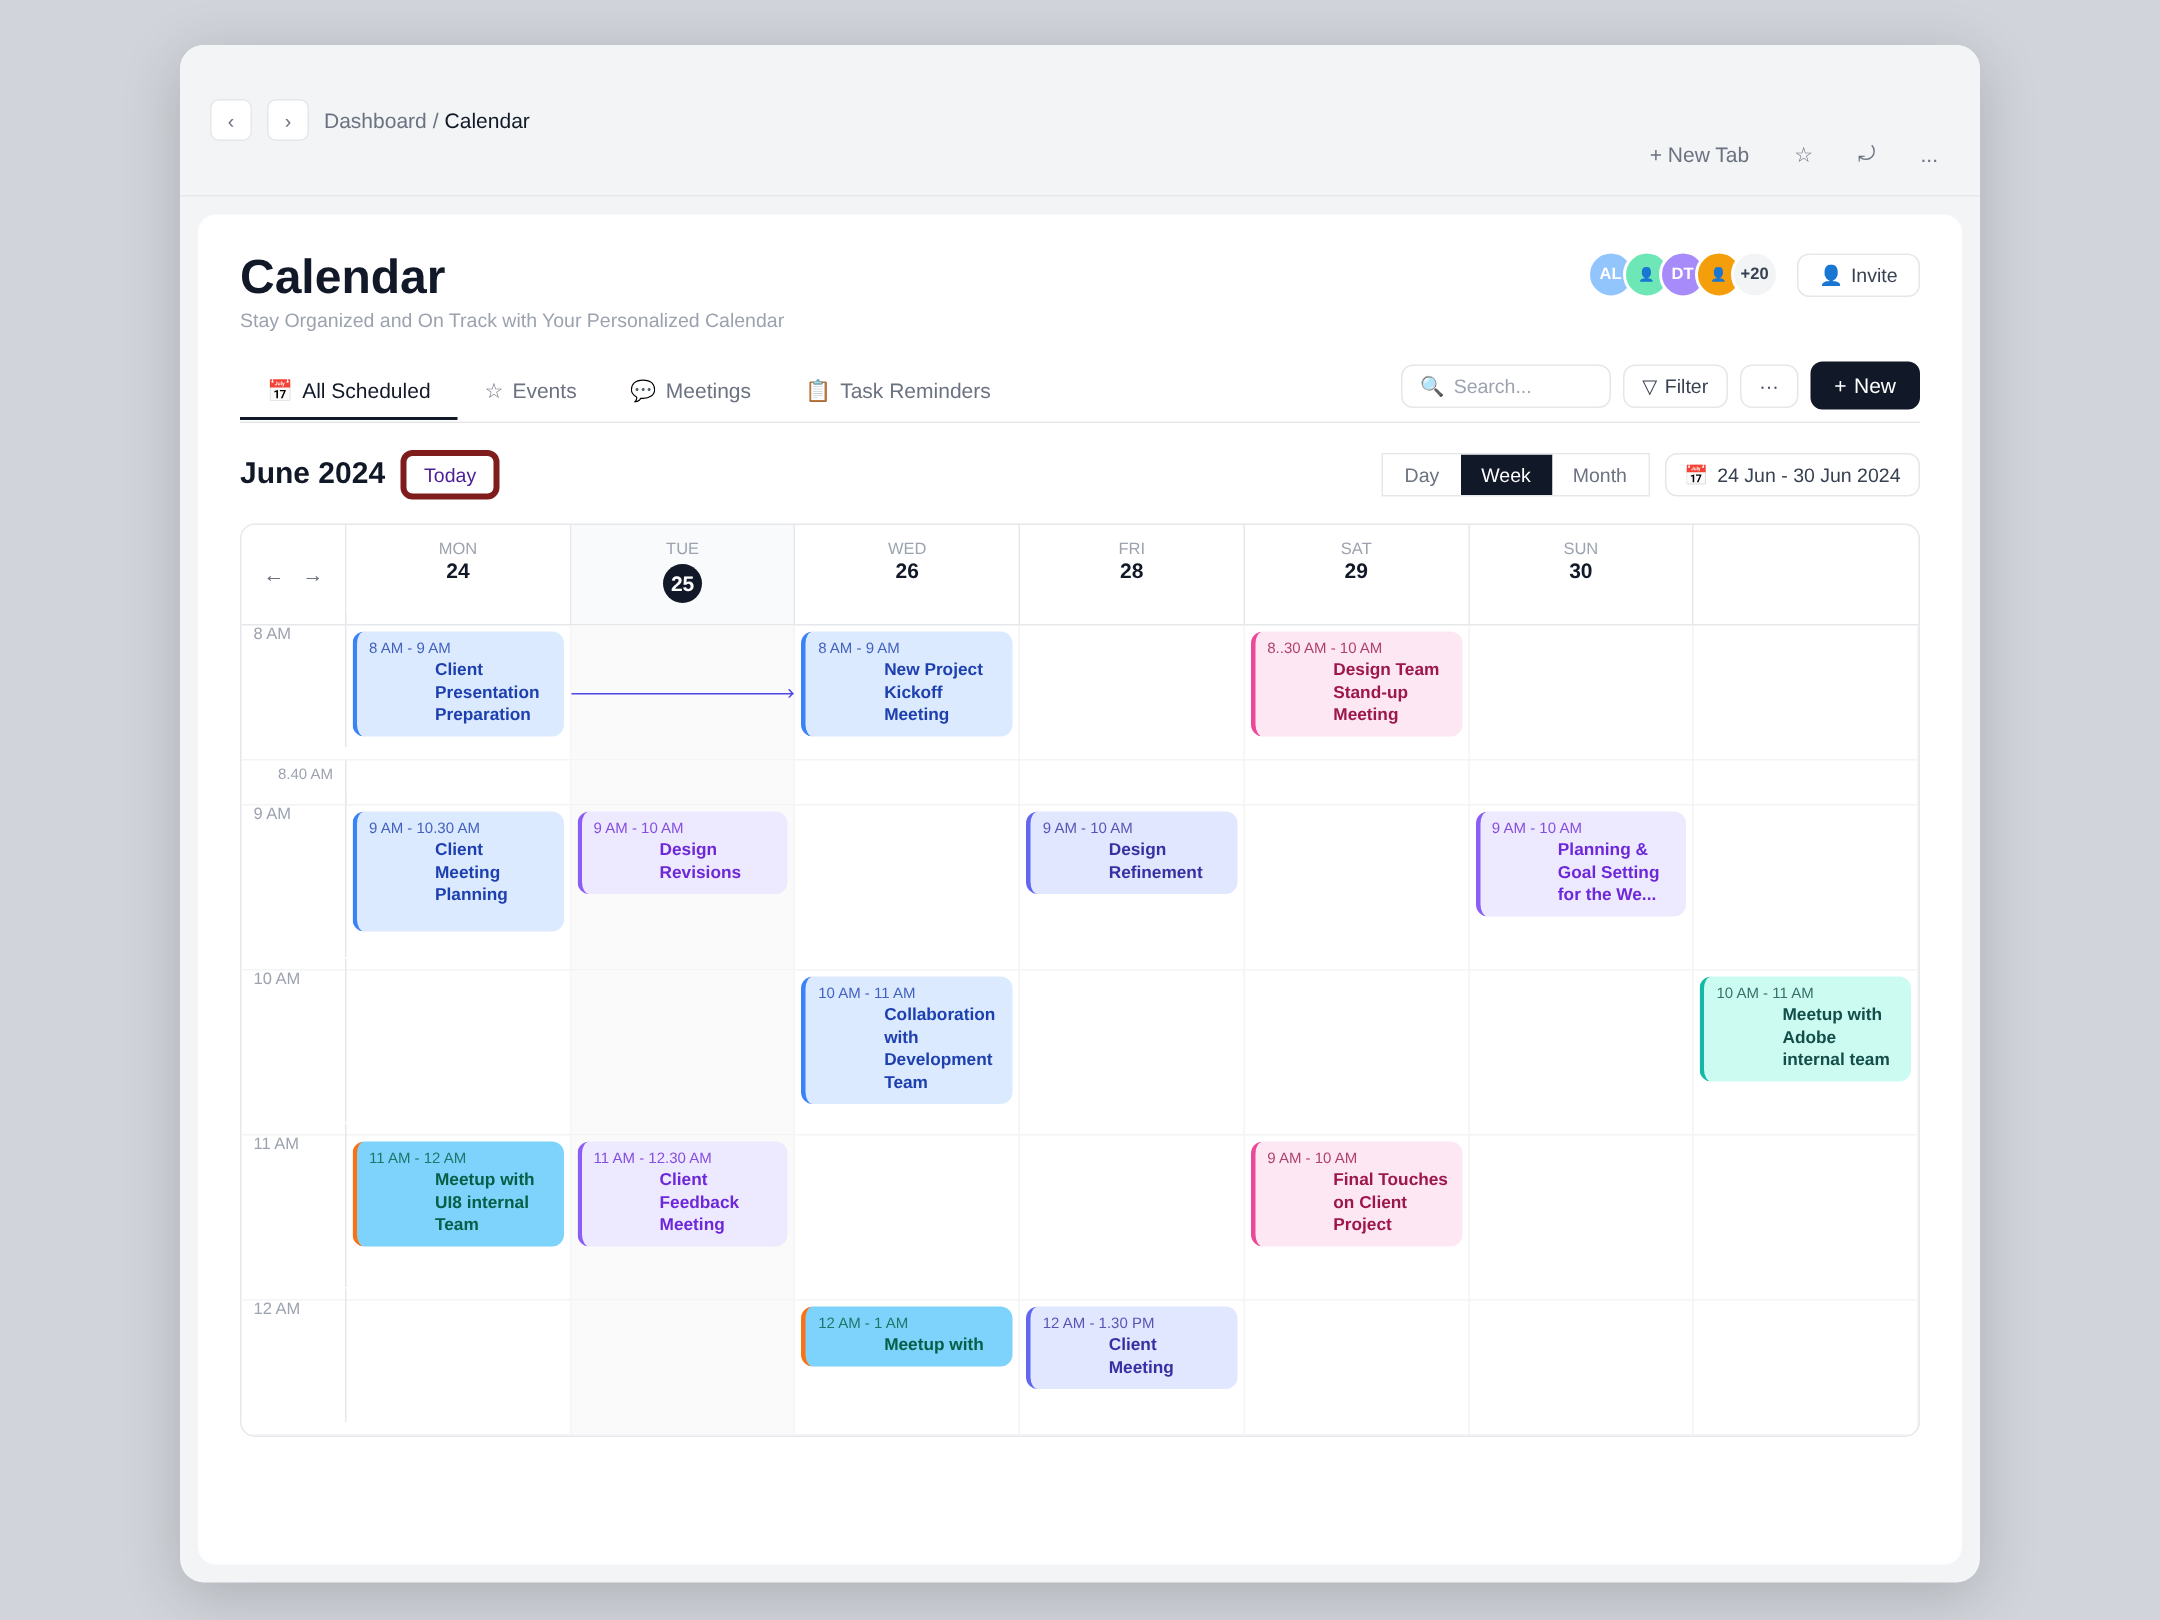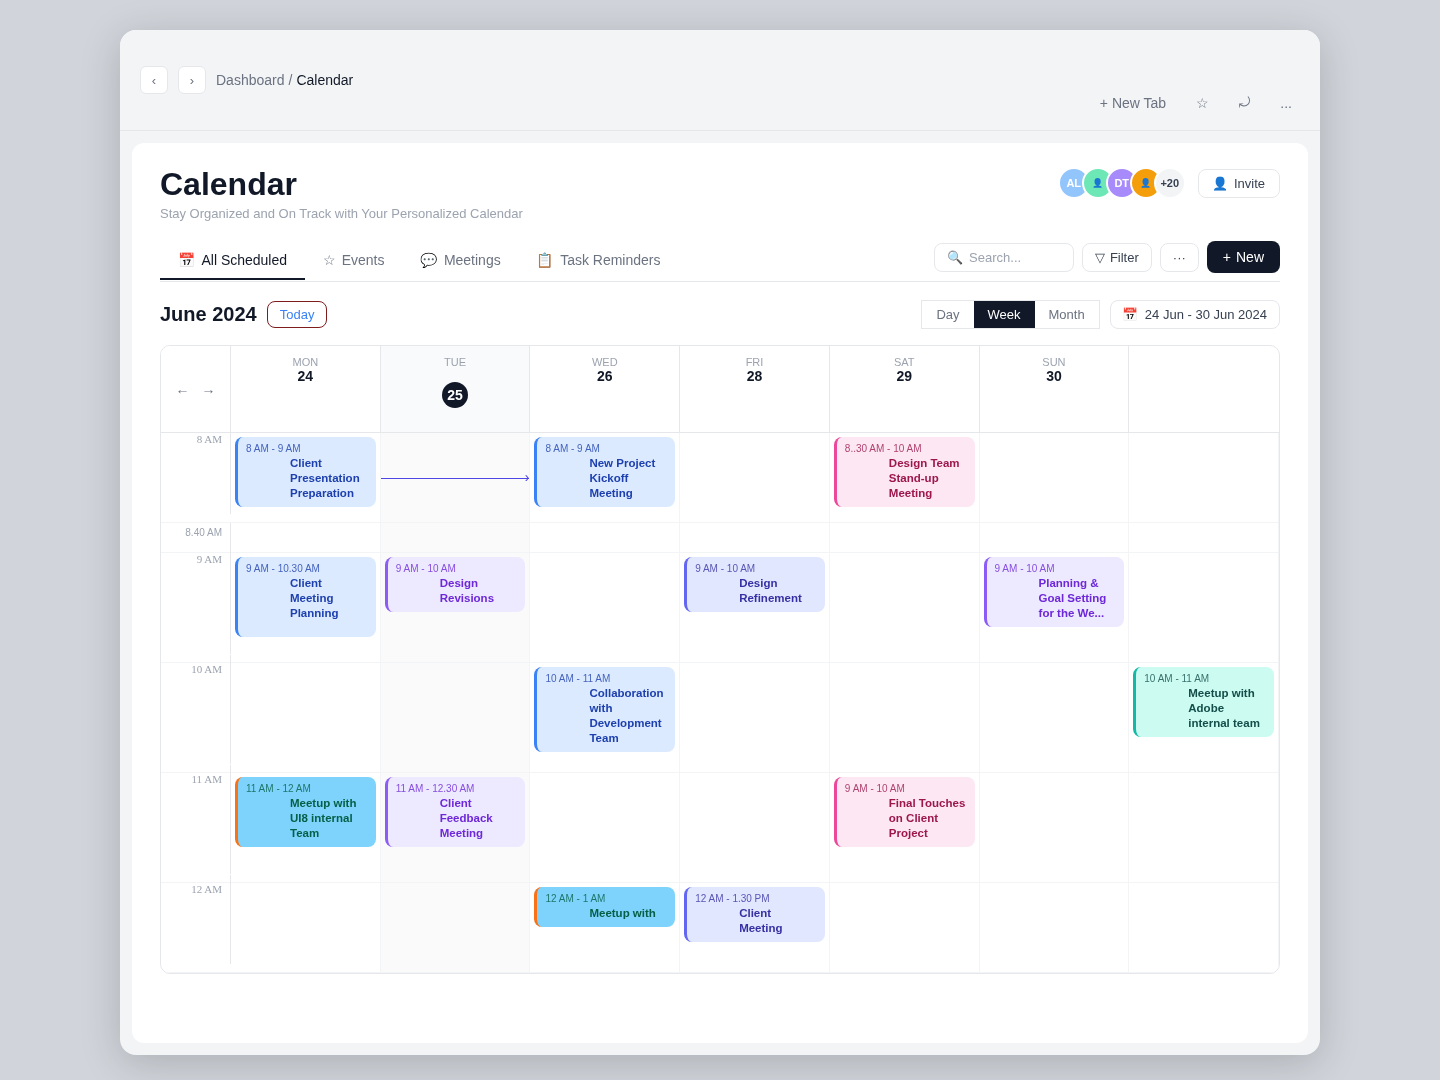--- a/index.html
+++ b/index.html
@@ -193,25 +193,25 @@
     .calendar-title-area {
       display: flex; align-items: center; gap: 10px;
     }
     .calendar-title {
       font-size: 20px;
       font-weight: 700;
       color: #111827;
     }
     .today-btn {
       background: none;
-      border: 1px solid #7f1d1d;
+      border: 4px solid #7f1d1d;
       border-radius: 8px;
       padding: 5px 12px;
       font-size: 13px;
-      color: #3b82f6;
+      color: #4c1d95;
       cursor: pointer;
     }
     .view-switcher {
       display: flex;
       align-items: center;
       border: 1px solid #e5e7eb;
       border-radius: 0;
       overflow: hidden;
     }
     .view-btn {
@@ -276,37 +276,35 @@
       font-size: 14px;
       font-weight: 600;
       color: #111827;
     }
     .col-header.today-col .day-num {
       background: #111827;
       color: white;
       width: 26px; height: 26px;
       border-radius: 50%;
       display: flex; align-items: center; justify-content: center;
-      margin: 14px auto;
+      margin: 4px auto;
     }
     .time-row {
       display: grid;
       grid-template-columns: 70px repeat(7, 1fr);
       border-bottom: 1px solid #f3f4f6;
       min-height: 90px;
     }
     .time-label {
       font-size: 11px;
       color: #9ca3af;
       padding: 8px 8px 0 8px;
-      text-align: right;
       border-right: 1px solid #e5e7eb;
       position: relative;
       top: -8px;
-      font-family: Liberation Serif, serif;
     }
     .time-cell {
       border-right: 1px solid #f3f4f6;
       padding: 4px;
       position: relative;
       vertical-align: top;
     }
     .time-cell.today-col {
       background: #fafafa;
     }

